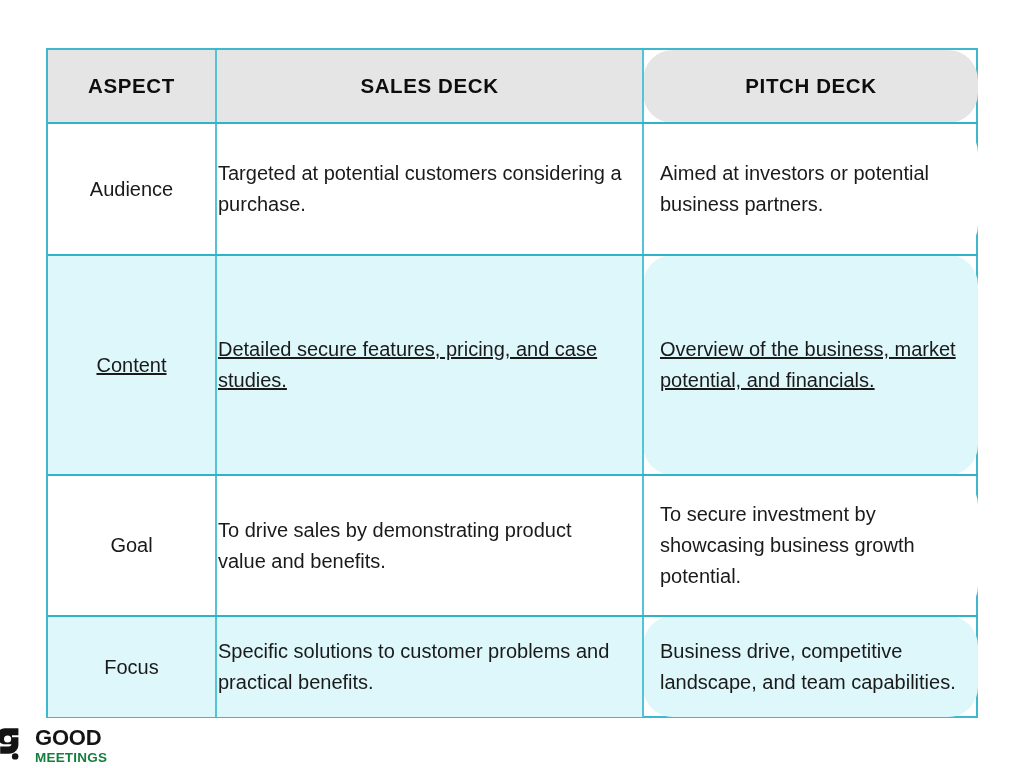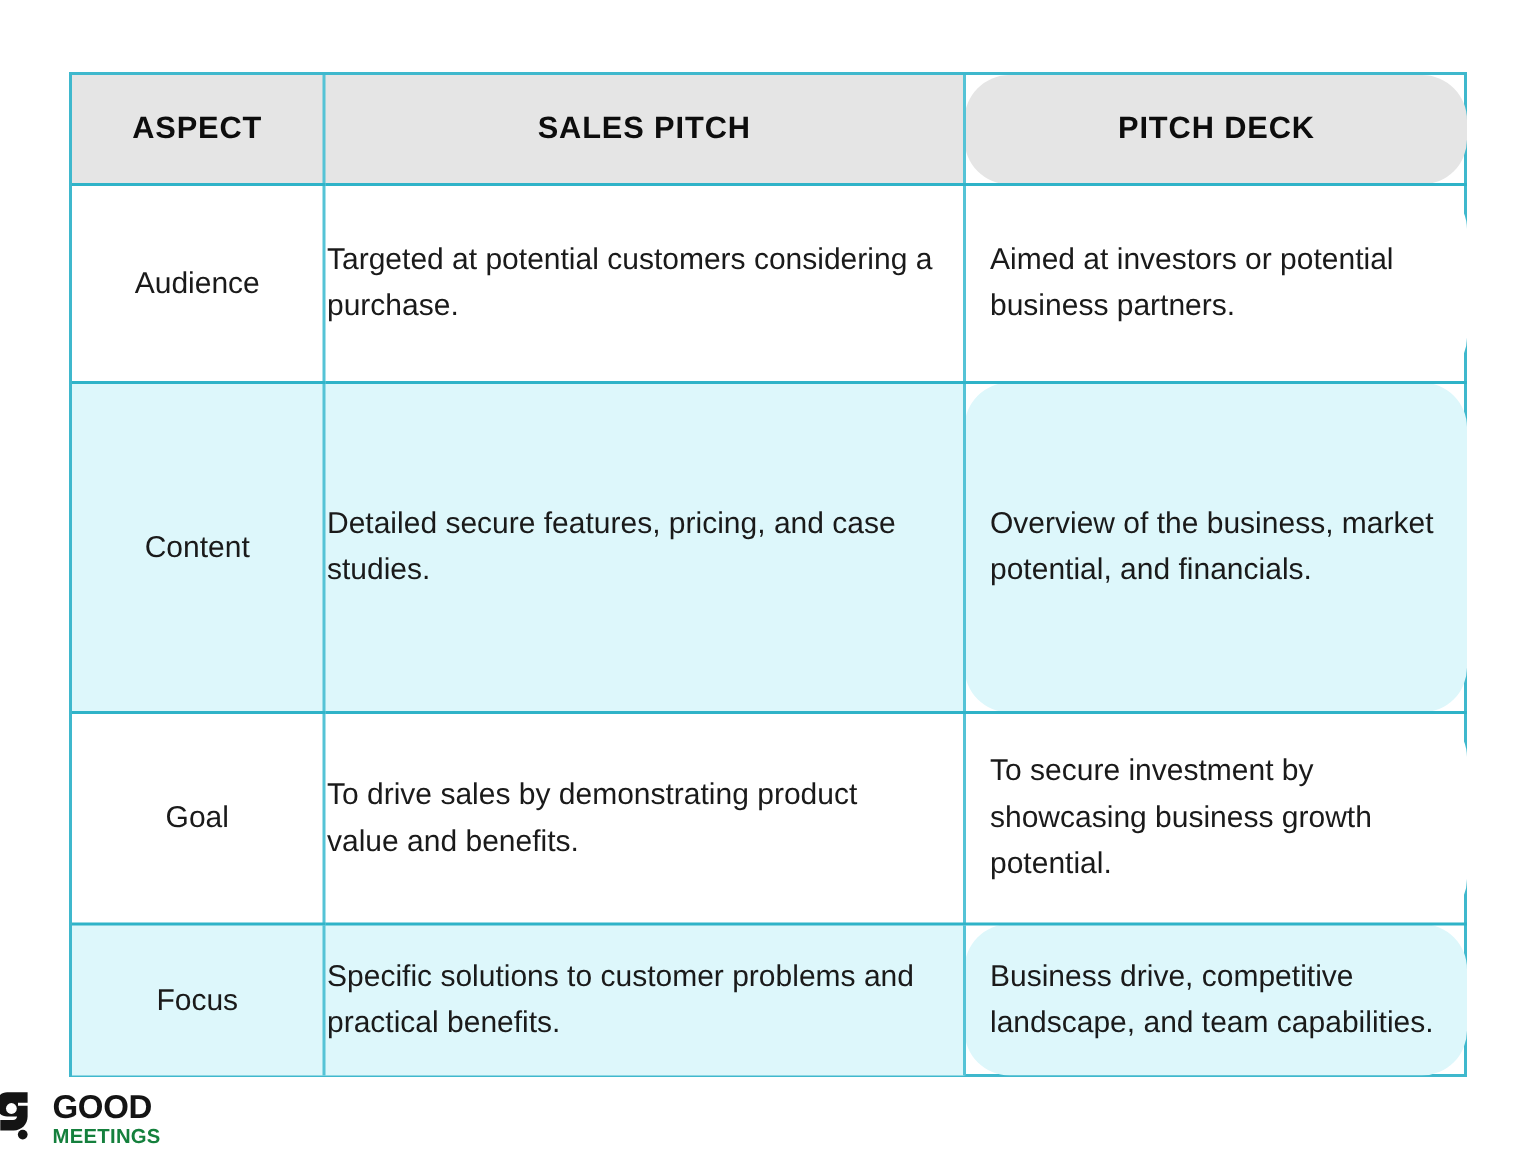--- a/index.html
+++ b/index.html
@@ -76,21 +76,21 @@
     font-size: 20px;
     line-height: 1.55;
     color: #1a1a1a;
   }
   .cell-pad-sales { display: block; padding: 0 18px 0 1px; }
   .cell-pad-pitch { display: block; padding: 0 14px 0 16px; }
   .aspect-pad     { display: block; padding: 0 8px; }
 
   
   tbody tr.r1 { height: 132px; }
-  tbody tr.r2 { height: 220px; }
+  tbody tr.r2 { height: 220px; text-decoration: underline; }
   tbody tr.r3 { height: 141px; }
   tbody tr.r4 { height: 101px; margin-top: 31px; }
 
   
   .logo {
     position: absolute;
     left: 0px;
     top: 727px;
     display: flex;
     align-items: flex-start;
@@ -133,21 +133,21 @@
       <col class="c-aspect">
         <col class="c-sales">
         <col class="c-pitch">
     </colgroup>
     <thead>
       <tr>
         <th>
           <span class="th-inner">ASPECT</span>
         </th>
         <th>
-          <span class="th-inner">SALES PITCH</span>
+          <span class="th-inner">SALES DECK</span>
         </th>
         <th>
           <span class="th-inner">PITCH DECK</span>
         </th>
       </tr>
     </thead>
     <tbody>
 
       <tr class="row-white r1">
         <td class="aspect-cell">

